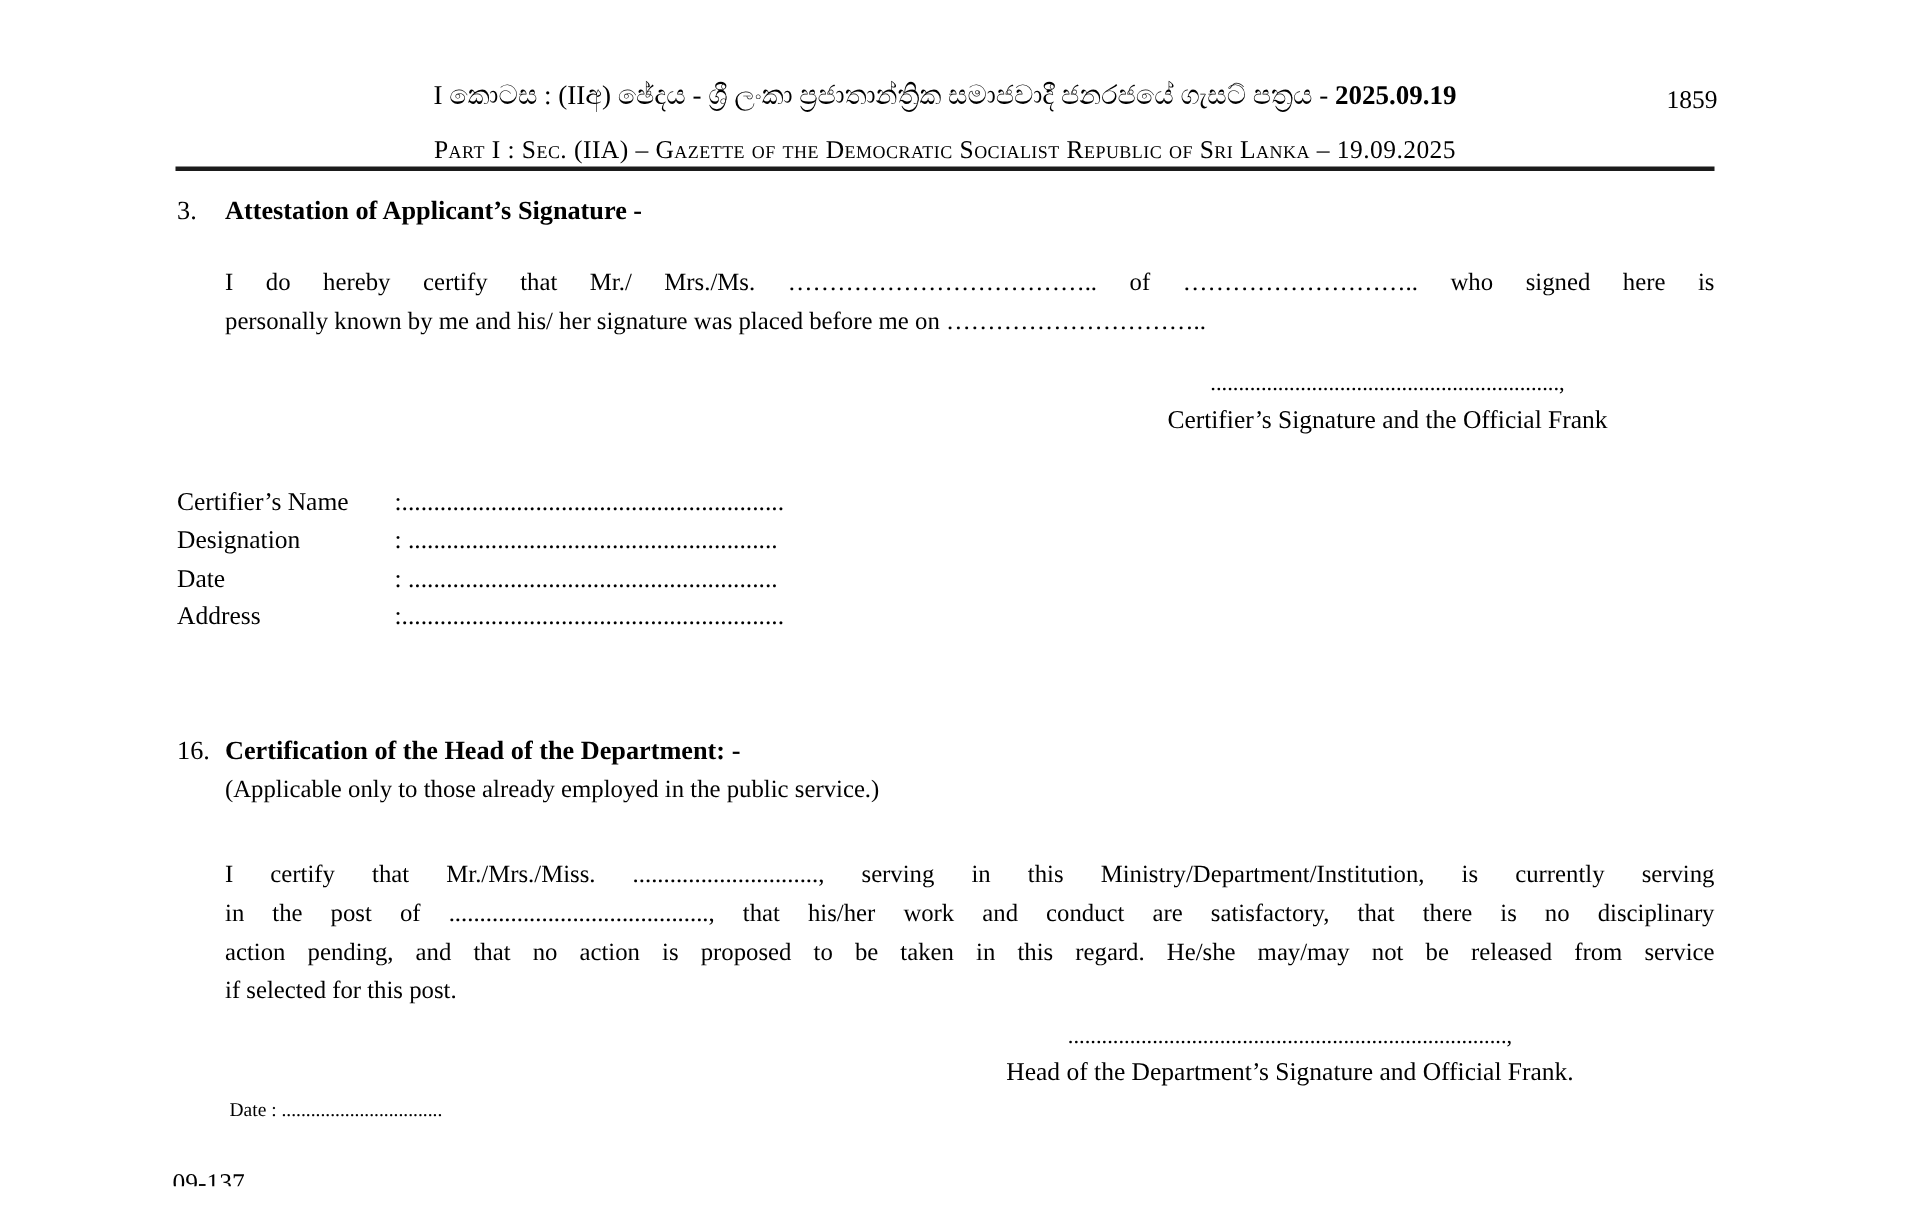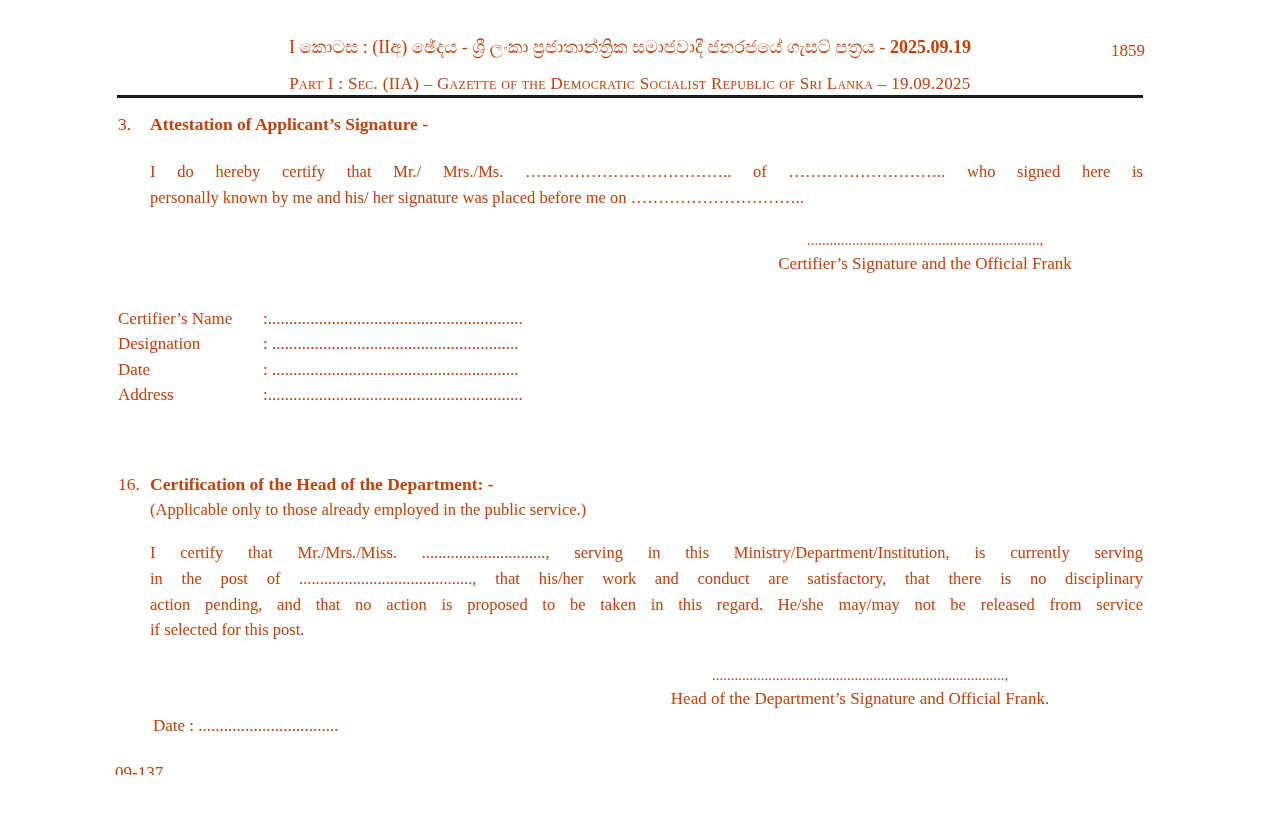--- a/index.html
+++ b/index.html
@@ -1,18 +1,18 @@
 <!DOCTYPE html>
 <html><head>
 <meta charset="utf-8">
 <style>
   html,body { margin:0; padding:0; background:#ffffff; }
   .page {
     position:relative; width:1275px; height:775px; background:#ffffff;
-    font-family:"Liberation Serif", serif; color:#c2410c; overflow:hidden;
+    font-family:"Liberation Serif", serif; color:#000000; overflow:hidden;margin-top:16px;
   }
   .abs { position:absolute; }
 
   
   .hdr-si { top:37px; left:117px; width:1026px; text-align:center; font-size:18px; white-space:nowrap; }
   .hdr-si .bold-date { font-weight:700; }
   .page-num { top:41px; left:1085px; width:60px; text-align:right; font-size:17px; }
   .hdr-en { top:74px; left:117px; width:1026px; text-align:center; font-size:17px;
             font-variant:small-caps; letter-spacing:0.3px; white-space:nowrap; }
   .rule { top:95px; left:117px; width:1026px; height:3px; background:#1b1b1b; }
@@ -20,39 +20,39 @@
   
   .sec-head { left:118px; width:1025px; font-size:17.5px; white-space:nowrap; }
   #s15-head { top:114px; }
   #s16-head { top:474px; }
   .sec-num { display:inline-block; width:32px; }
   .sec-title { font-weight:700; }
 
   
   .para { left:150px; width:993px; font-size:16.5px; line-height:25.8px; }
   #s15-para { top:159px; }
-  #s16-para { top:540px; }
+  #s16-para { top:554px; }
   .jline { text-align:justify; text-align-last:justify; }
   .lline { text-align:left; }
 
   
   .sig { text-align:center; }
   #s15-sig { top:229px; left:700px; width:450px; }
   #s16-sig { top:664px; left:610px; width:500px; }
   .sig-dots { font-size:15px; line-height:22px; white-space:nowrap; overflow:hidden; }
   .sig-cap  { font-size:17px; line-height:26px; white-space:nowrap; }
 
   
   #s15-fields { top:306px; left:118px; font-size:17px; line-height:25.4px; }
   .f-label { display:inline-block; width:145px; }
   .f-value { white-space:nowrap; }
 
   
   #s16-sub  { top:500px; left:150px; font-size:16.5px; white-space:nowrap; }
-  #s16-date { top:716px; left:153px; font-size:17px; white-space:nowrap; }
+  #s16-date { top:716px; left:153px; font-size:13px; white-space:nowrap; }
 
   
   .footer-ref { top:763px; left:115px; font-size:17px; }
 </style>
 </head>
 <body>
 
 <div class="page">
 
   <div class="abs hdr-si">

